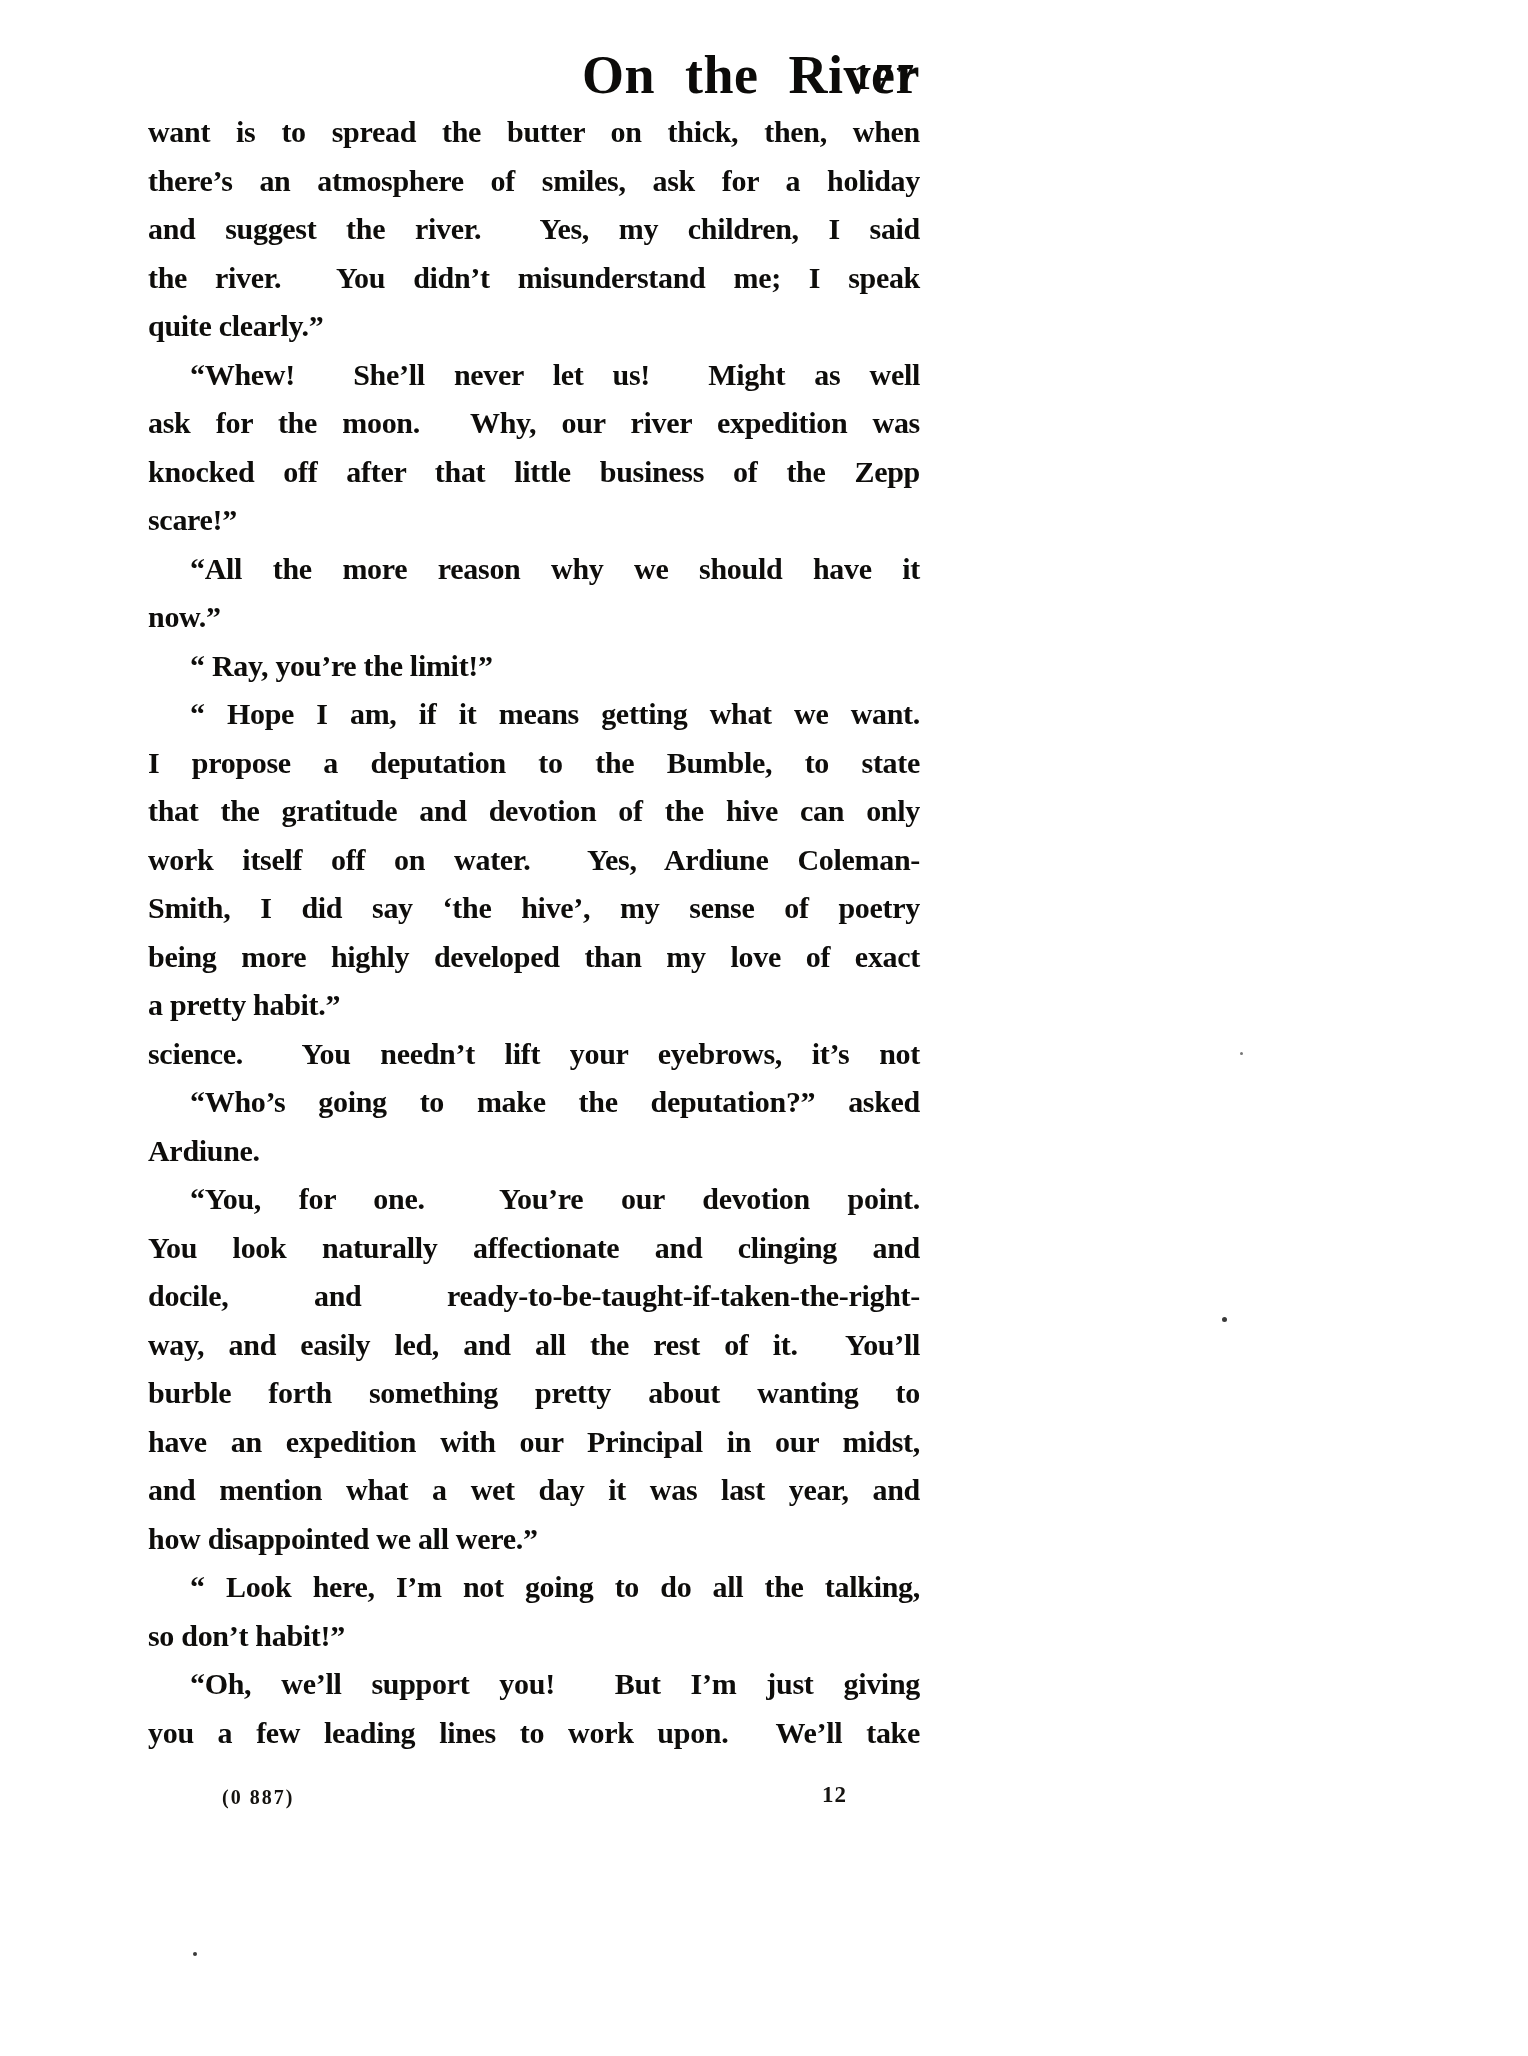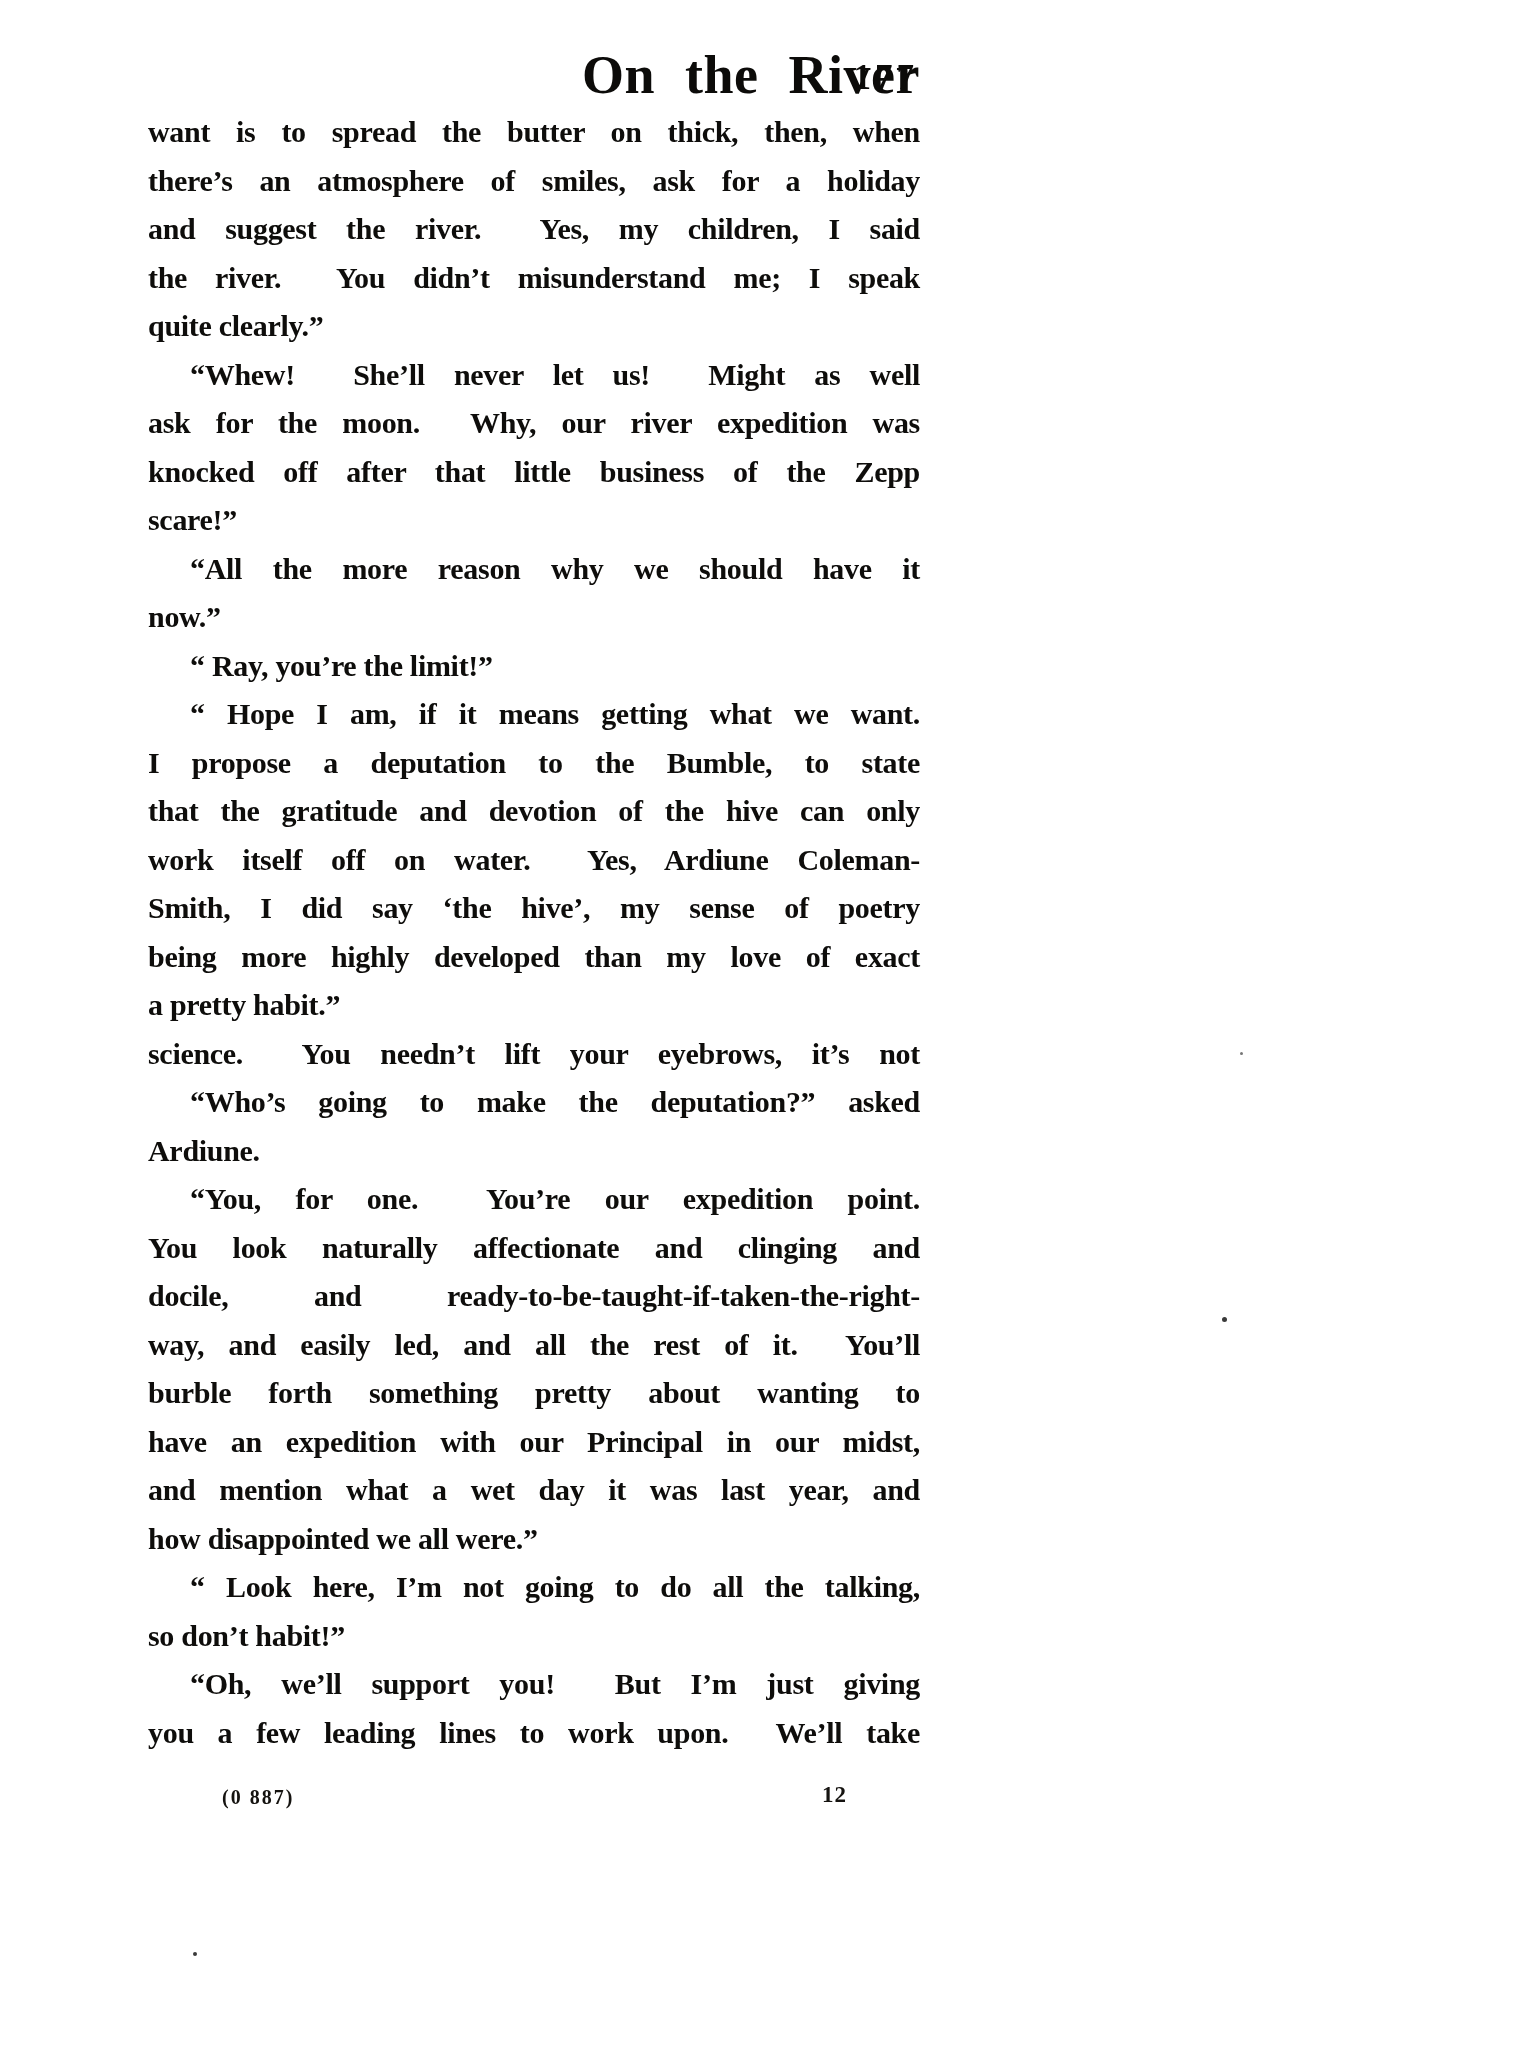--- a/index.html
+++ b/index.html
@@ -102,21 +102,21 @@
       <div class="line indent">“ Hope I am, if it means getting what we want.</div>
       <div class="line">I propose a deputation to the Bumble, to state</div>
       <div class="line">that the gratitude and devotion of the hive can only</div>
       <div class="line">work itself off on water.  Yes, Ardiune Coleman-</div>
       <div class="line">Smith, I did say ‘the hive’, my sense of poetry</div>
       <div class="line">being more highly developed than my love of exact</div>
       <div class="line last">a pretty habit.”</div>
       <div class="line">science.  You needn’t lift your eyebrows, it’s not</div>
       <div class="line indent">“Who’s going to make the deputation?” asked</div>
       <div class="line last">Ardiune.</div>
-      <div class="line indent">“You, for one.  You’re our expedition point.</div>
+      <div class="line indent">“You, for one.  You’re our devotion point.</div>
       <div class="line">You look naturally affectionate and clinging and</div>
       <div class="line">docile, and ready-to-be-taught-if-taken-the-right-</div>
       <div class="line">way, and easily led, and all the rest of it.  You’ll</div>
       <div class="line">burble forth something pretty about wanting to</div>
       <div class="line">have an expedition with our Principal in our midst,</div>
       <div class="line">and mention what a wet day it was last year, and</div>
       <div class="line last">how disappointed we all were.”</div>
       <div class="line indent">“ Look here, I’m not going to do all the talking,</div>
       <div class="line last">so don’t habit!”</div>
       <div class="line indent">“Oh, we’ll support you!  But I’m just giving</div>

